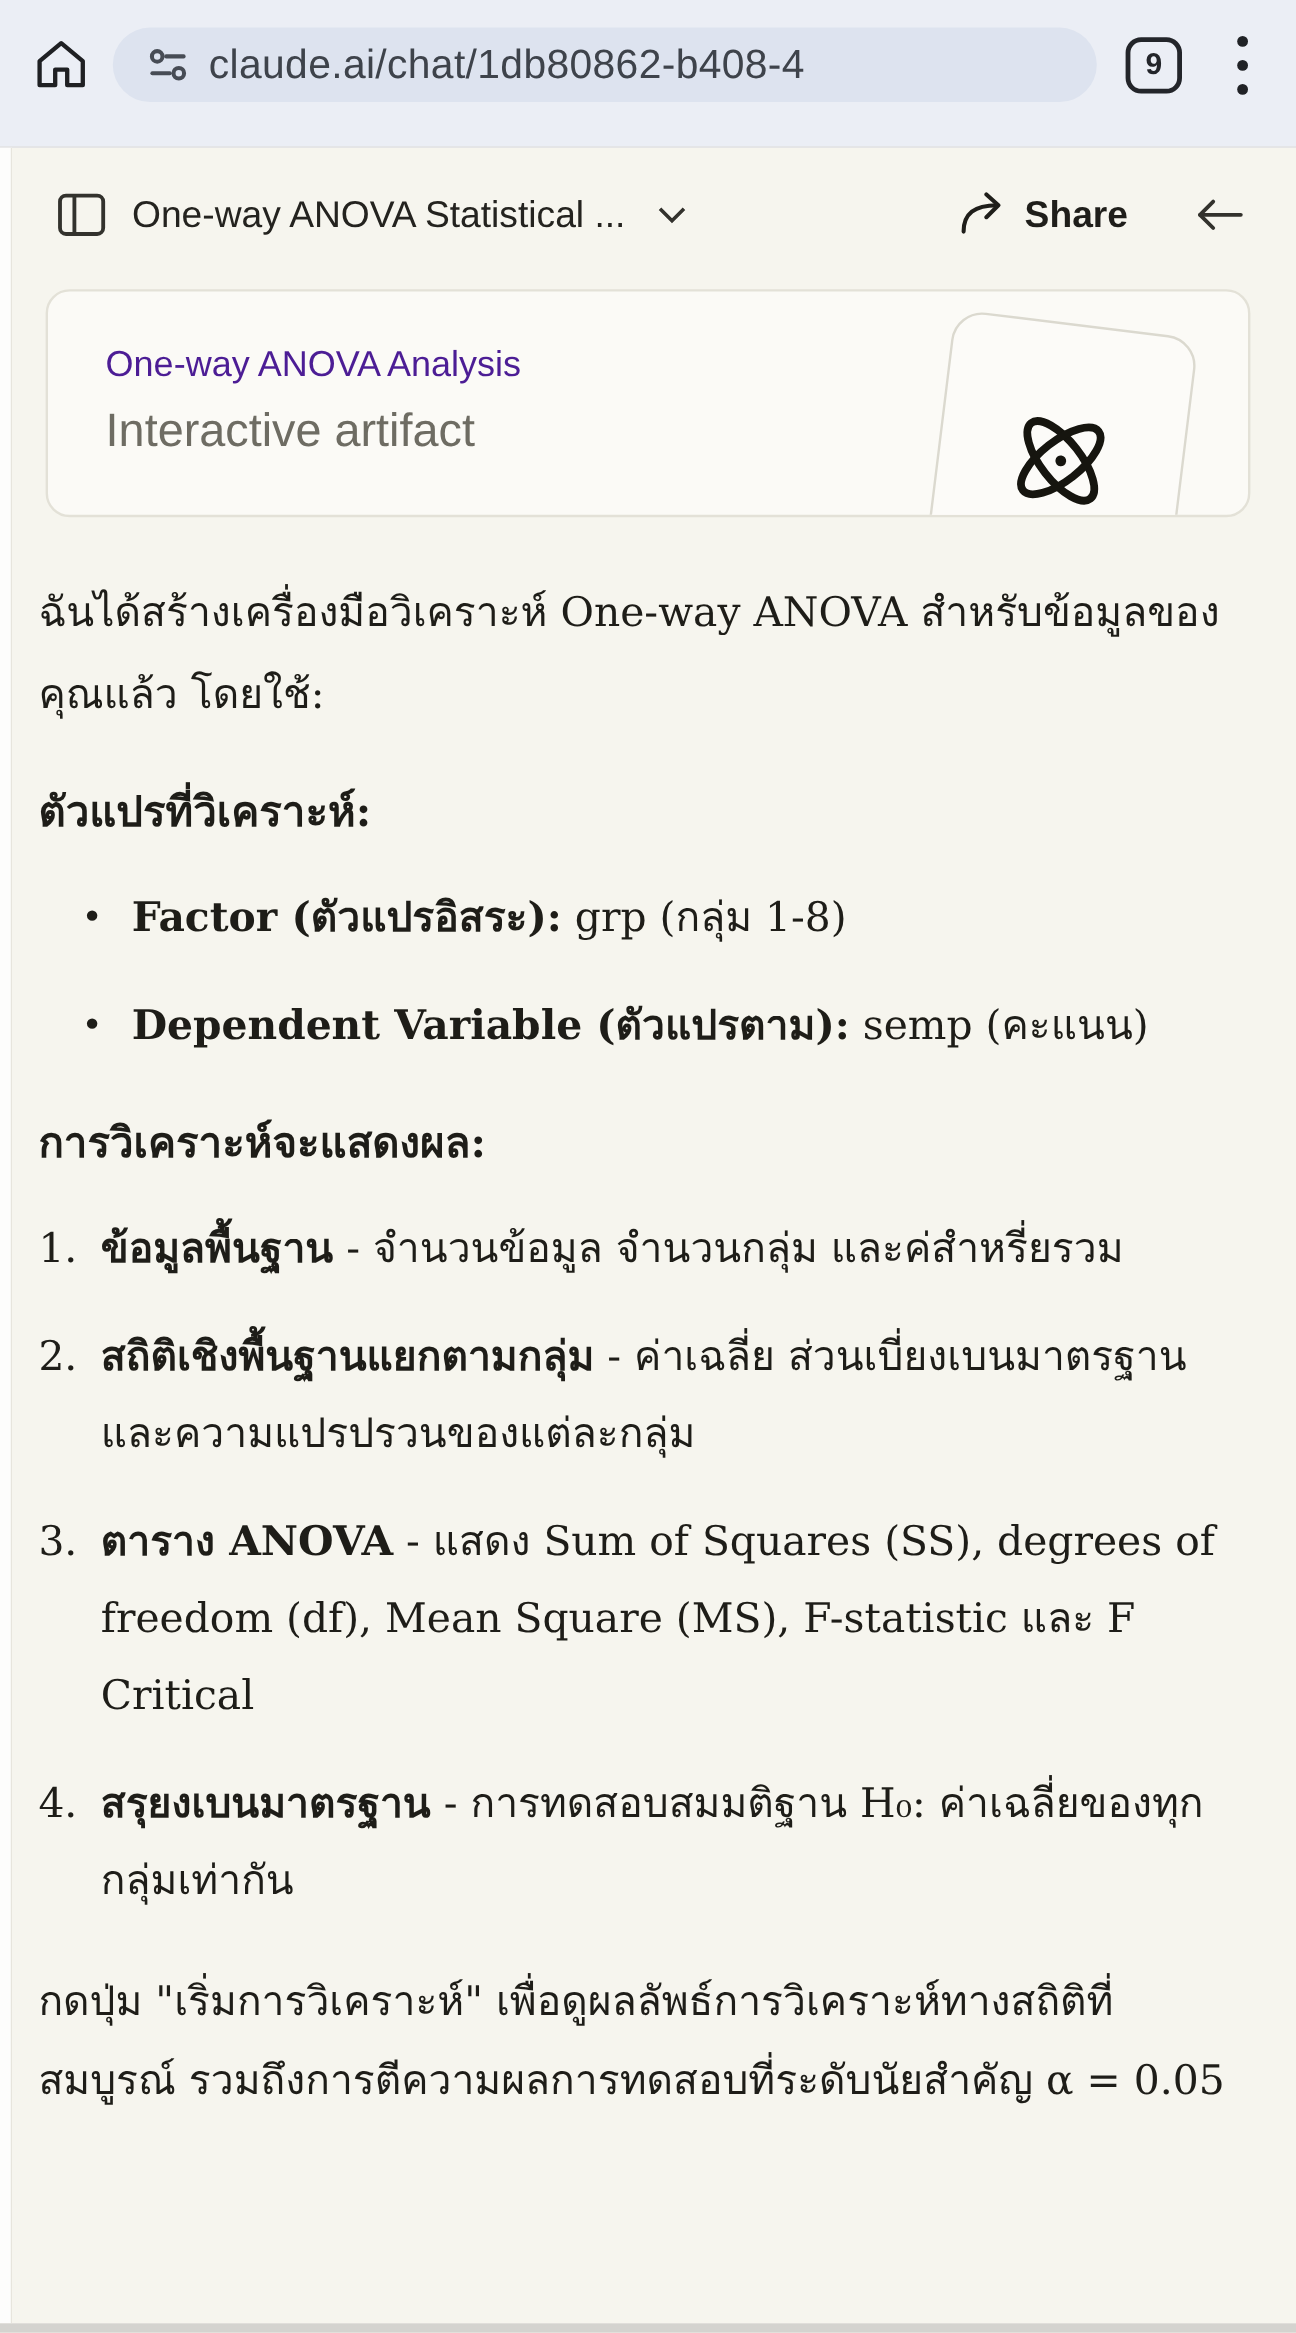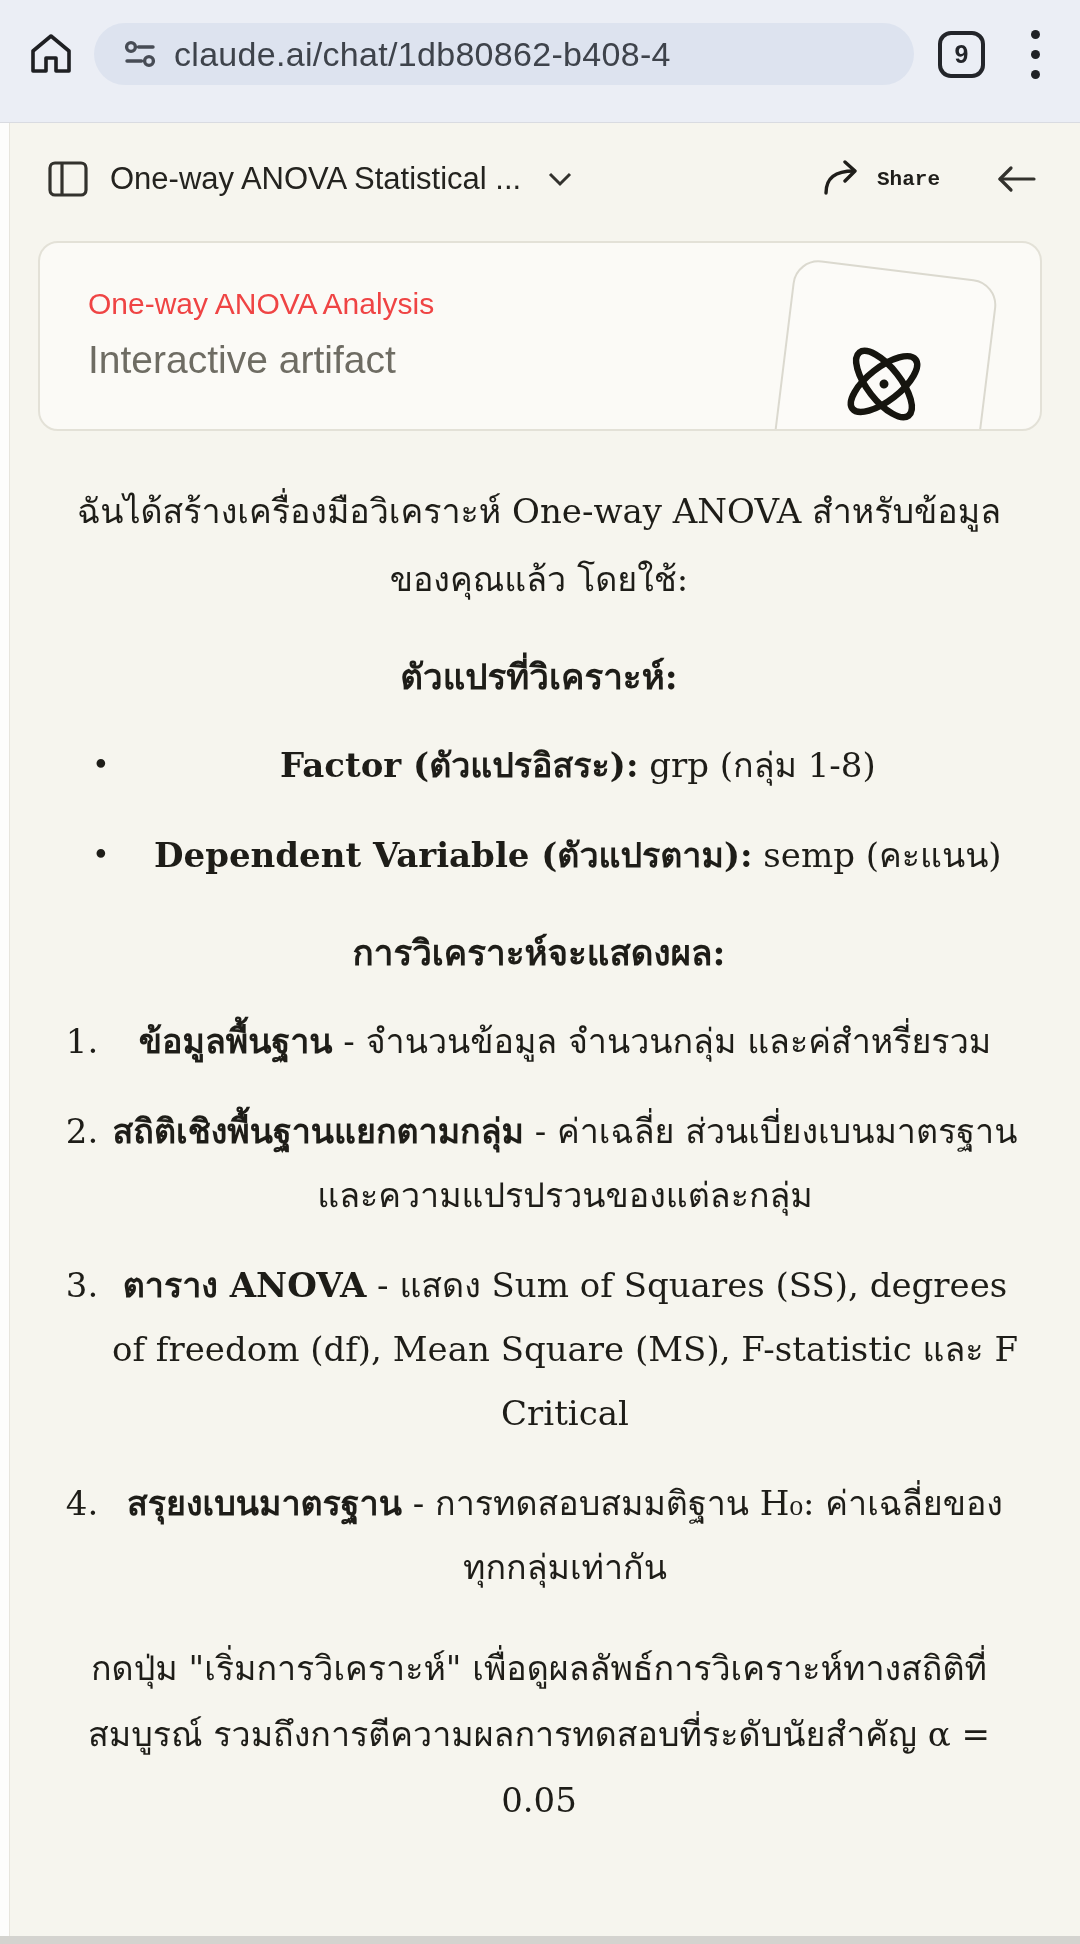--- a/index.html
+++ b/index.html
@@ -18,31 +18,31 @@
 
   
   .page { flex:1; position:relative; background:#f6f5ee; border-top:1px solid #d9dbe1; overflow:hidden; }
   .left-strip { position:absolute; left:0; top:0; bottom:0; width:10px; background:#fdfdfc; border-right:1px solid #e7e5dd; }
 
   .chat-header { display:flex; align-items:center; padding:36px 42px 0 46px; }
   .chat-title { margin-left:20px; font-size:31px; color:#24231f; white-space:nowrap; }
   .title-chevron { margin-left:26px; display:flex; }
   .spacer { flex:1; }
   .share-btn { display:flex; align-items:center; gap:14px; }
-  .share-label { font-size:21px; font-weight:700; color:#1f1e1a;font-family:Liberation Mono, monospace; }
+  .share-label { font-size:31px; font-weight:700; color:#1f1e1a; }
   .back-btn { margin-left:54px; display:flex; }
 
   
   .artifact-card { position:relative; overflow:hidden; margin:42px 38px 0 38px; height:190px; background:#fbfaf6; border:2px solid #e3e1d7; border-radius:20px; padding:44px 0 0 48px; }
-  .artifact-title { font-size:30px; font-weight:500; color:#ef4444; }
+  .artifact-title { font-size:30px; font-weight:500; color:#4c1d95; }
   .artifact-sub { font-size:39px; color:#6e6c63; margin-top:17px; }
   .tilted-card { position:absolute; top:26px; right:54px; width:205px; height:230px; background:#fcfbf8; border:2px solid #dbd9cf; border-radius:26px; transform:rotate(7deg); display:flex; align-items:center; justify-content:center; }
 
   
-  .content { padding:46px 58px 0 56px; font-family:"DejaVu Serif","Liberation Serif",serif; color:#1e1d18; font-size:34px;text-align:center; }
+  .content { padding:46px 58px 0 32px; font-family:"DejaVu Serif","Liberation Serif",serif; color:#1e1d18; font-size:34px; }
   .intro { line-height:68px; }
   .sec-heading { font-size:35px; font-weight:700; line-height:60px; margin-top:34px; }
   .sec-heading.second { margin-top:36px; }
   ul.vars { list-style:none; }
   ul.vars li { display:flex; margin-top:26px; line-height:64px; }
   ul.vars li::before { content:"•"; flex:0 0 auto; margin:0 24px 0 36px; font-size:30px; line-height:64px; }
   ol.results { list-style:none; }
   ol.results li { display:flex; margin-top:26px; line-height:64px; }
   .num { flex:0 0 52px; }
   .li-body { flex:1; }

